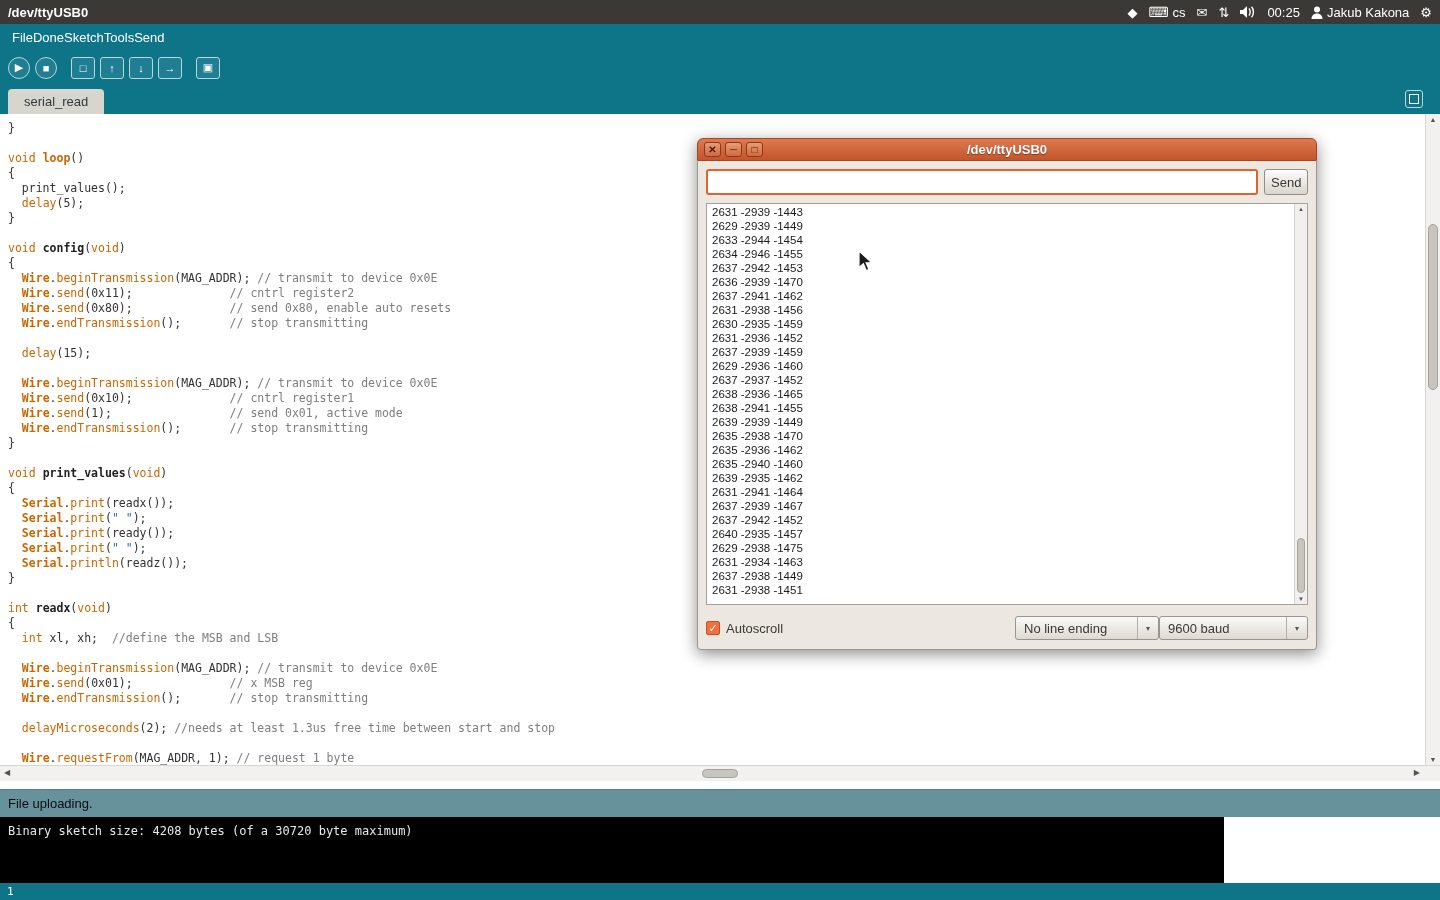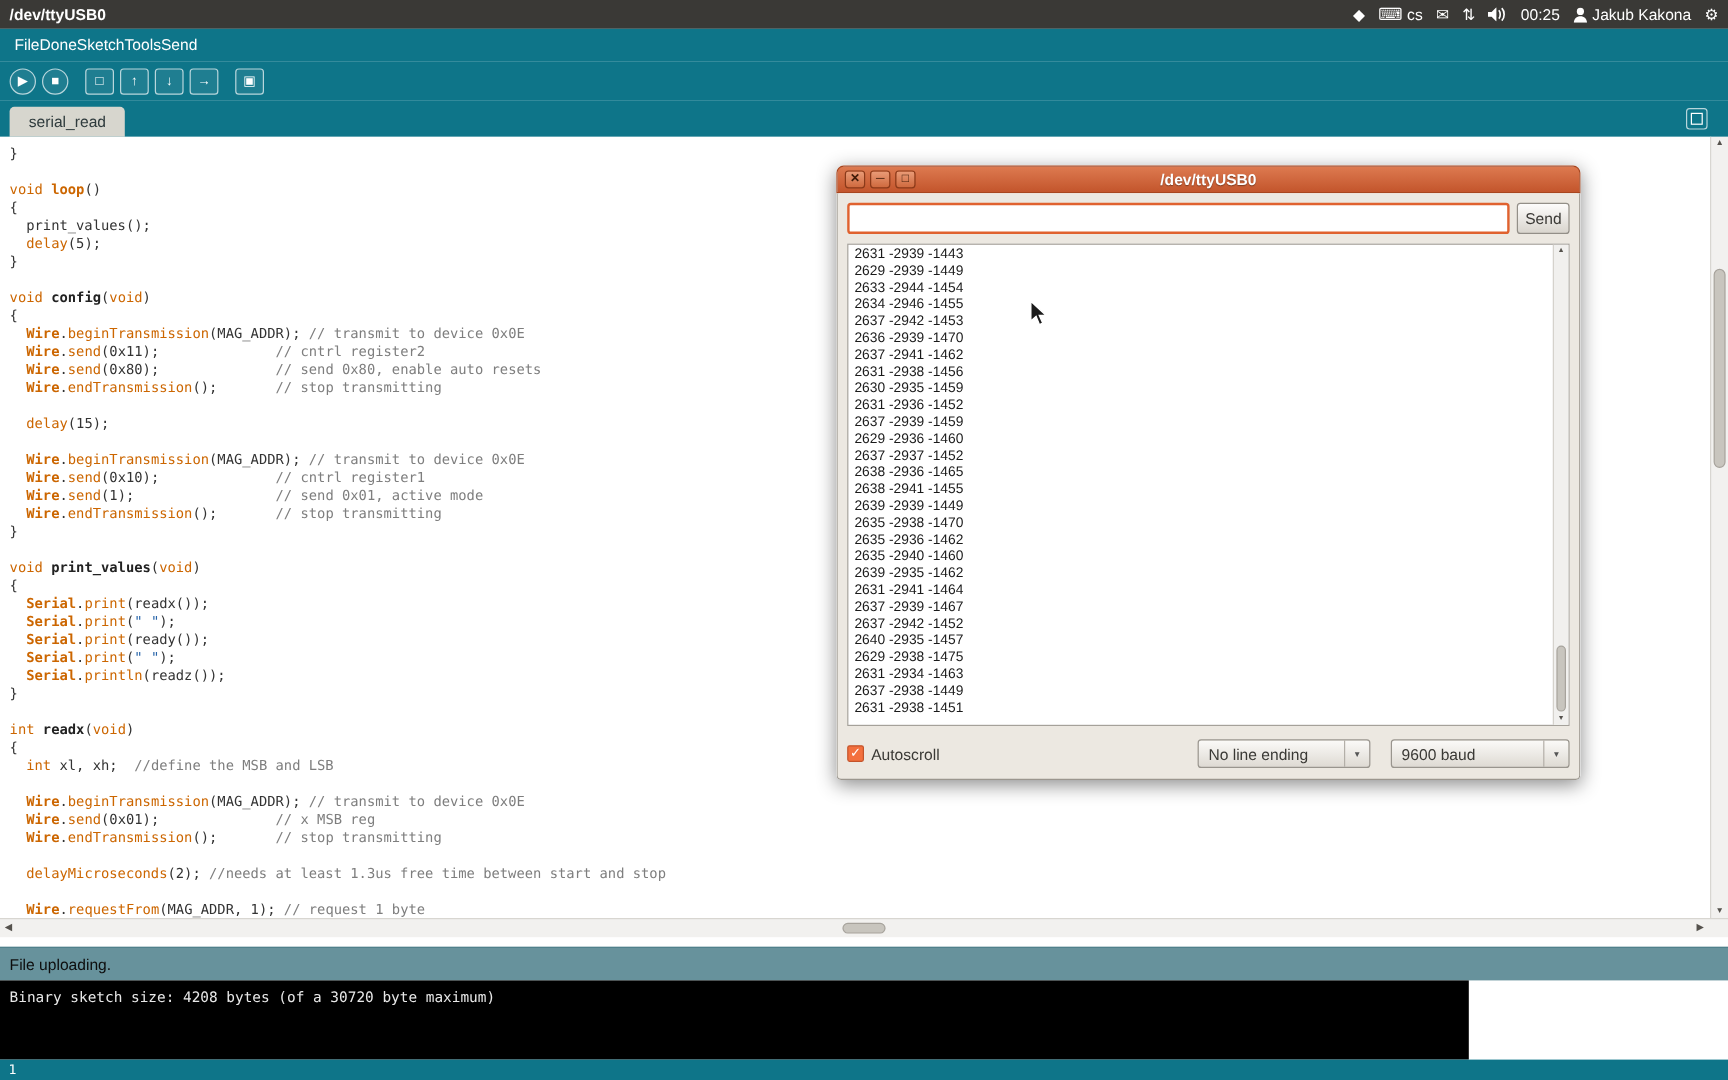--- a/index.html
+++ b/index.html
@@ -112,21 +112,21 @@
                      background:#c8c5be;border:1px solid #a7a39c;border-radius:4px;box-sizing:border-box;}
   .sm-bottom-row{position:absolute;left:8px;right:8px;bottom:8px;height:26px;display:flex;
                  align-items:center;}
   .sm-check{width:14px;height:14px;background:#f3703e;border:1px solid #c4532a;border-radius:2px;
             color:#fff;font-size:11px;line-height:12px;text-align:center;margin-right:6px;
             box-sizing:border-box;}
   .sm-autoscroll-label{font-size:13px;color:#3a3935;}
   .sm-spacer{flex:1;}
   .sm-dd{height:24px;border:1px solid #99958e;border-radius:3px;
          background:linear-gradient(#fbfaf8,#dedad3);display:flex;align-items:center;
-         font-size:13px;color:#3a3935;margin-left:17px;box-sizing:border-box;}
+         font-size:13px;color:#3a3935;margin-left:0;box-sizing:border-box;}
   .sm-dd .dd-label{padding:0 8px;flex:1;white-space:nowrap;}
   .sm-dd .dd-arrow{width:20px;border-left:1px solid #b3afa8;align-self:stretch;display:flex;
                    align-items:center;justify-content:center;font-size:8px;color:#555;}
   .dd-lineending{width:144px;}
   .dd-baud{width:149px;}
 
   .mouse-cursor{position:absolute;left:858px;top:250px;z-index:30;}
 </style>
 </head>
 <body>

